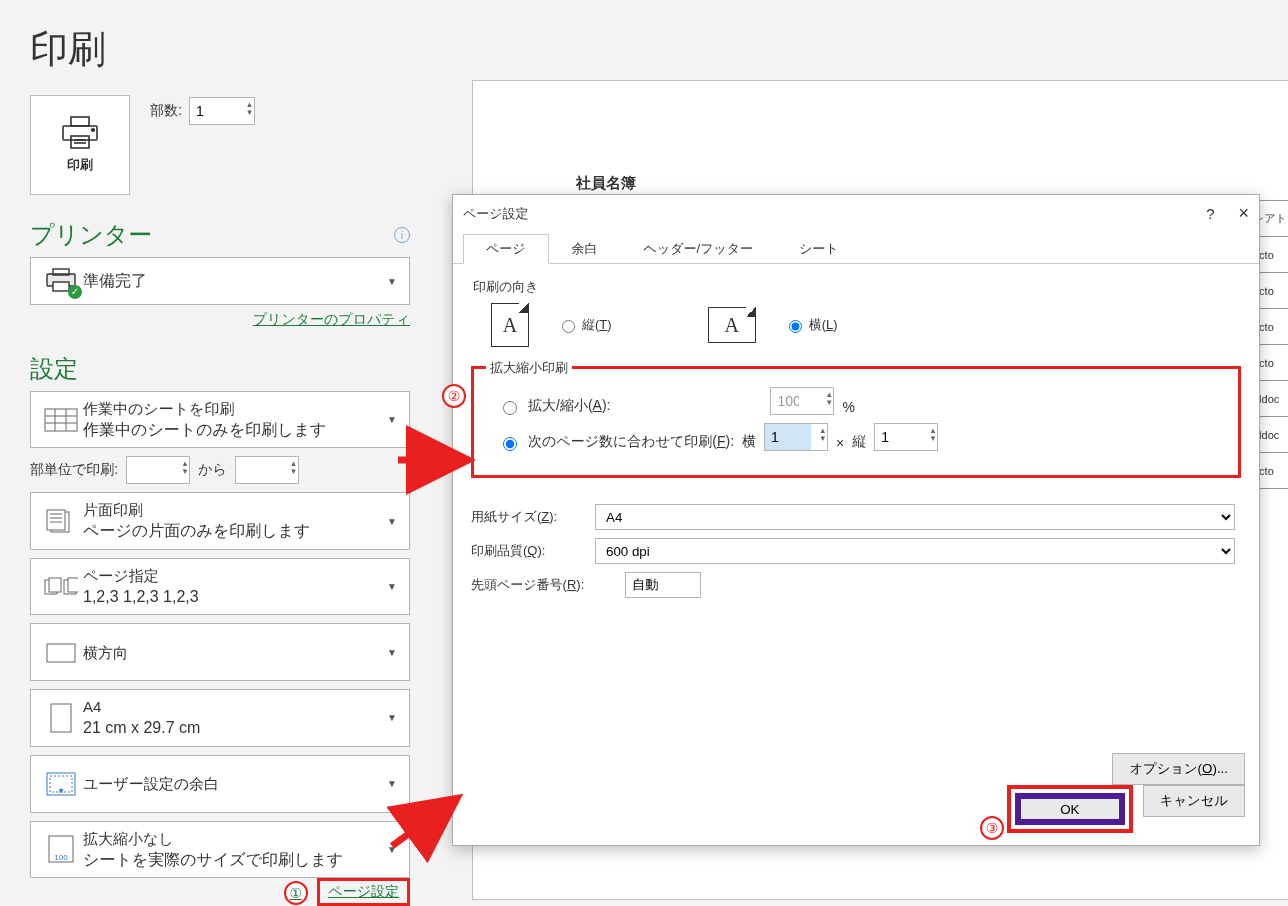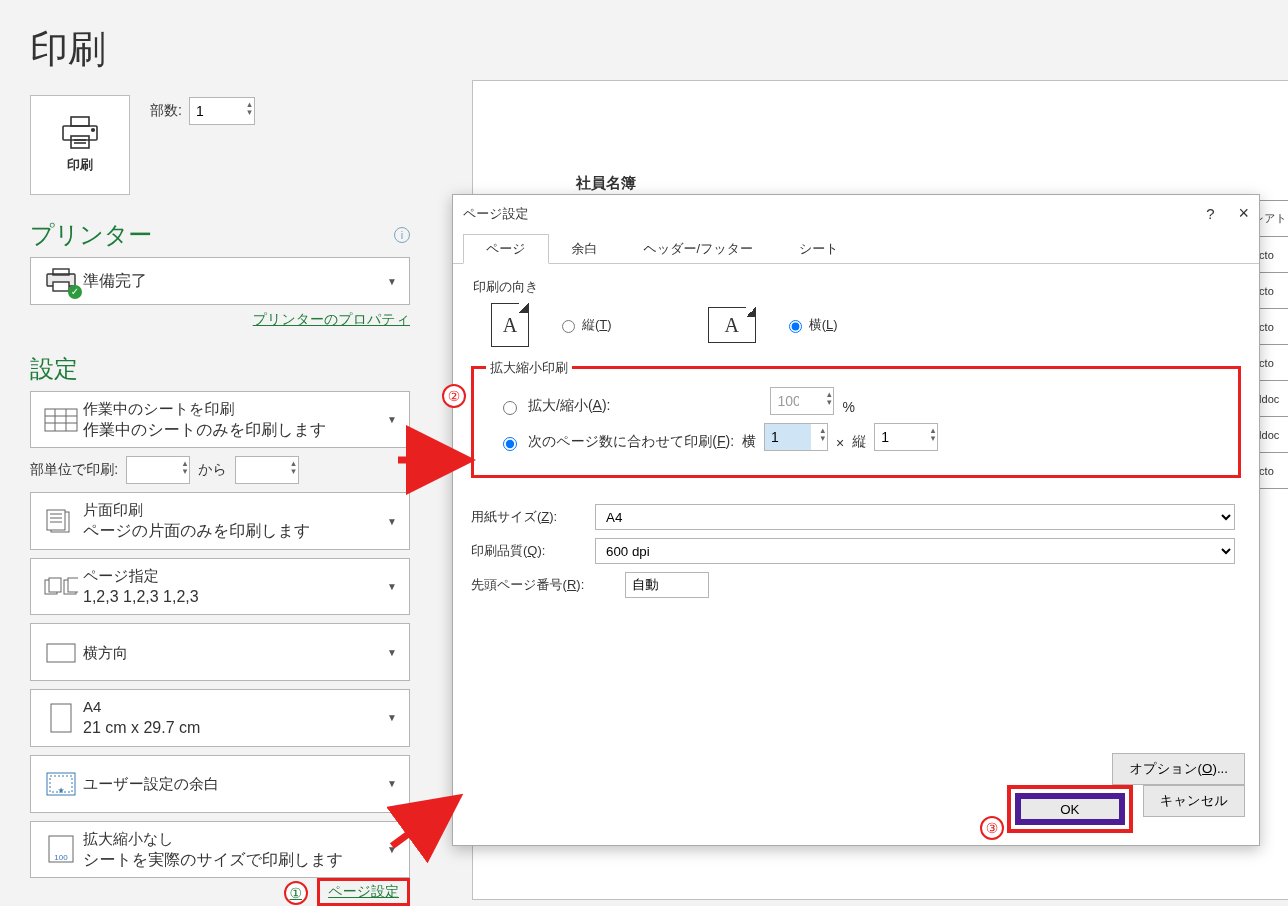--- a/index.html
+++ b/index.html
@@ -53,21 +53,21 @@
   .scaling-row { display: flex; align-items: flex-end; gap: 8px; margin: 8px 0 0 10px; font-size: 14px; }
   .scaling-row .radio { width: 14px; height: 14px; }
   .scaling-row .spinf { width: 64px; }
   .scaling-row .spinf input { width: 46px; }
   .scaling-row .disabled { color: #9a9a9a; }
   .form-rows { margin-top: 26px; }
   .form-row { display: flex; align-items: center; gap: 14px; margin: 8px 0; }
   .form-row .lbl { width: 110px; }
   .form-row select, .form-row input[type=text] { height: 26px; border: 1px solid #b5b5b5; padding: 0 6px; background: #fff; }
   .form-row select { width: 640px; }
-  .form-row input.short { width: 84px; }
+  .form-row input.short { width: 76px; }
   .dlg-footer { position: absolute; left: 0; right: 0; bottom: 0; padding: 12px 14px; display: flex; justify-content: flex-end; gap: 10px; }
   .btn { height: 32px; min-width: 100px; padding: 0 16px; border: 1px solid #b5b5b5; background: #e9e9e9; cursor: pointer; }
   .btn.primary { border: 6px solid #4c1d95; background: #e9e9e9; }
   .ok-wrap { border: 4px solid #e8201f; padding: 4px; display: inline-flex; }
   .options-row { position: absolute; right: 14px; bottom: 60px; }
   
   .anno { position: absolute; width: 24px; height: 24px; border: 2px solid #e8201f; border-radius: 50%; color: #e8201f; font-size: 14px; display: flex; align-items: center; justify-content: center; background: #fff; }
   .arrow { position: absolute; }
   .arrow svg { overflow: visible; }
   .pagelink-box { border: 3px solid #e8201f; padding: 2px 8px; display: inline-block; }

